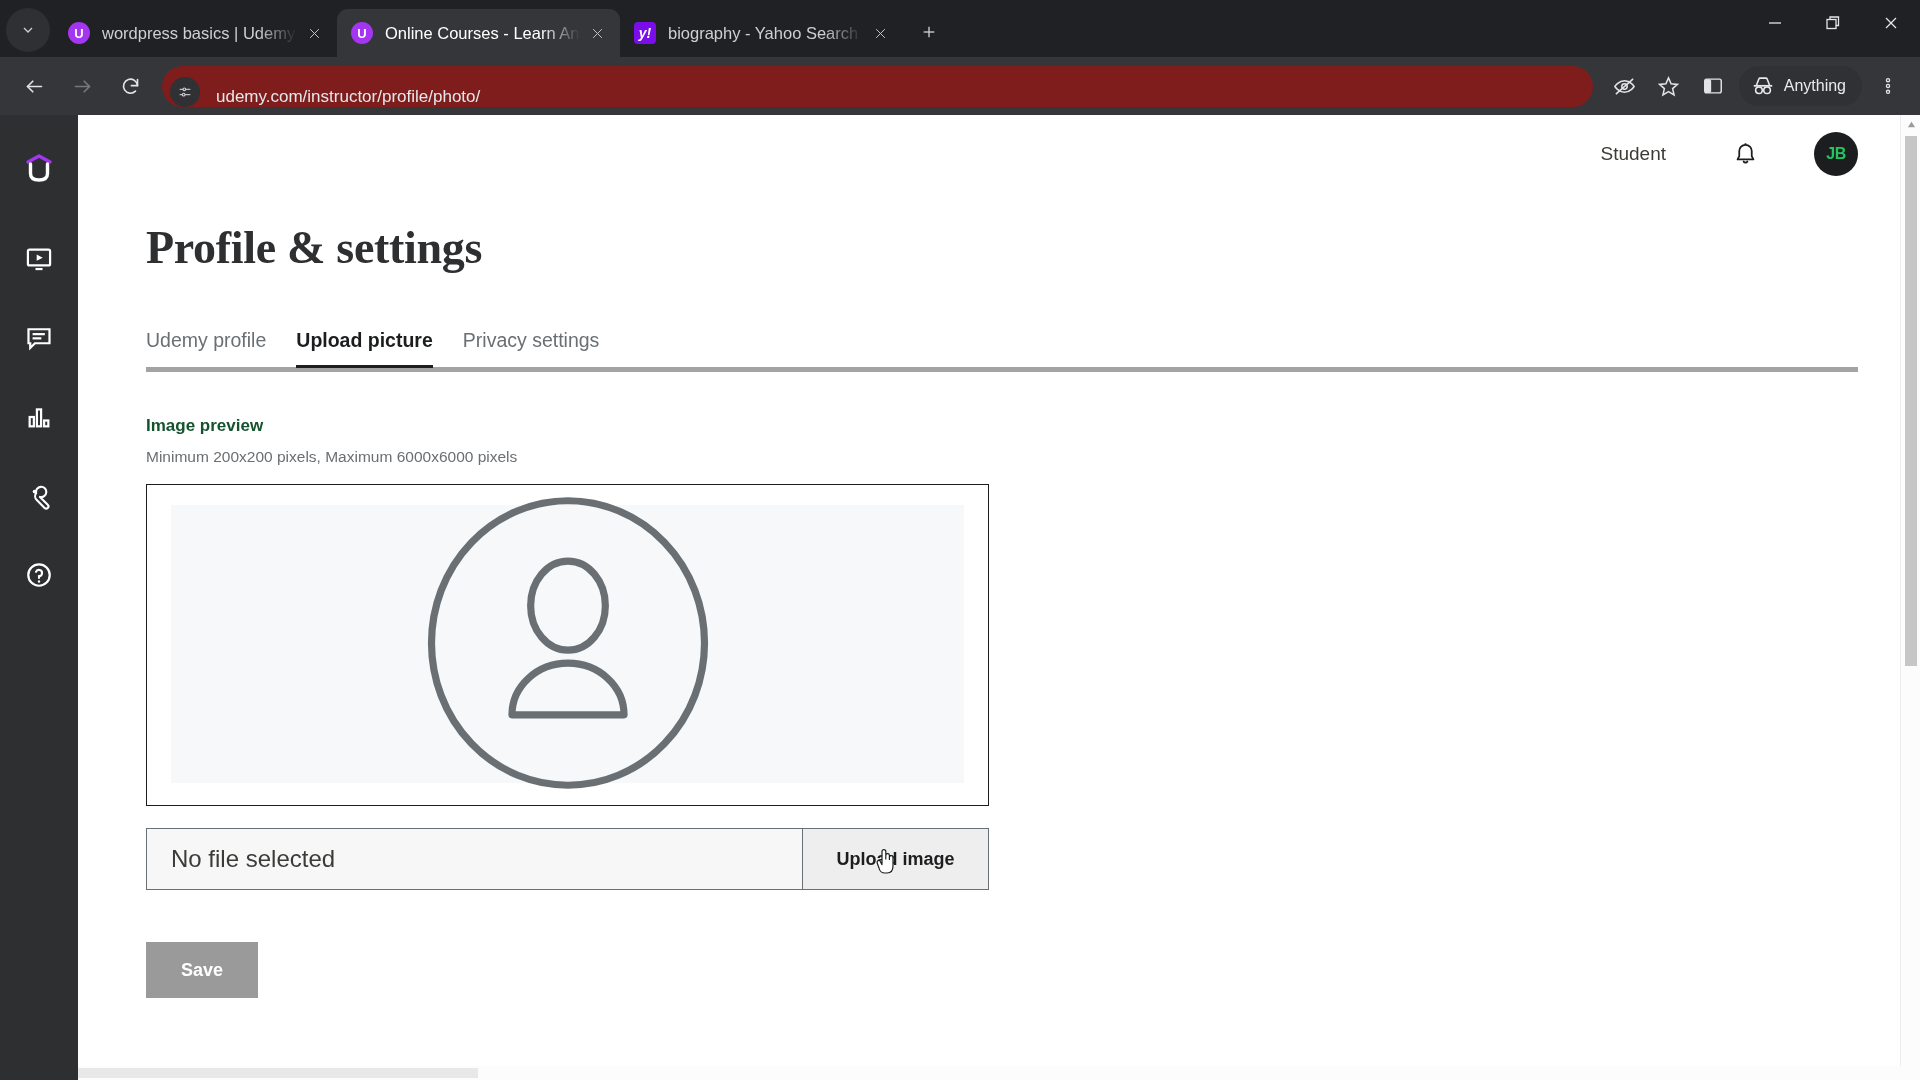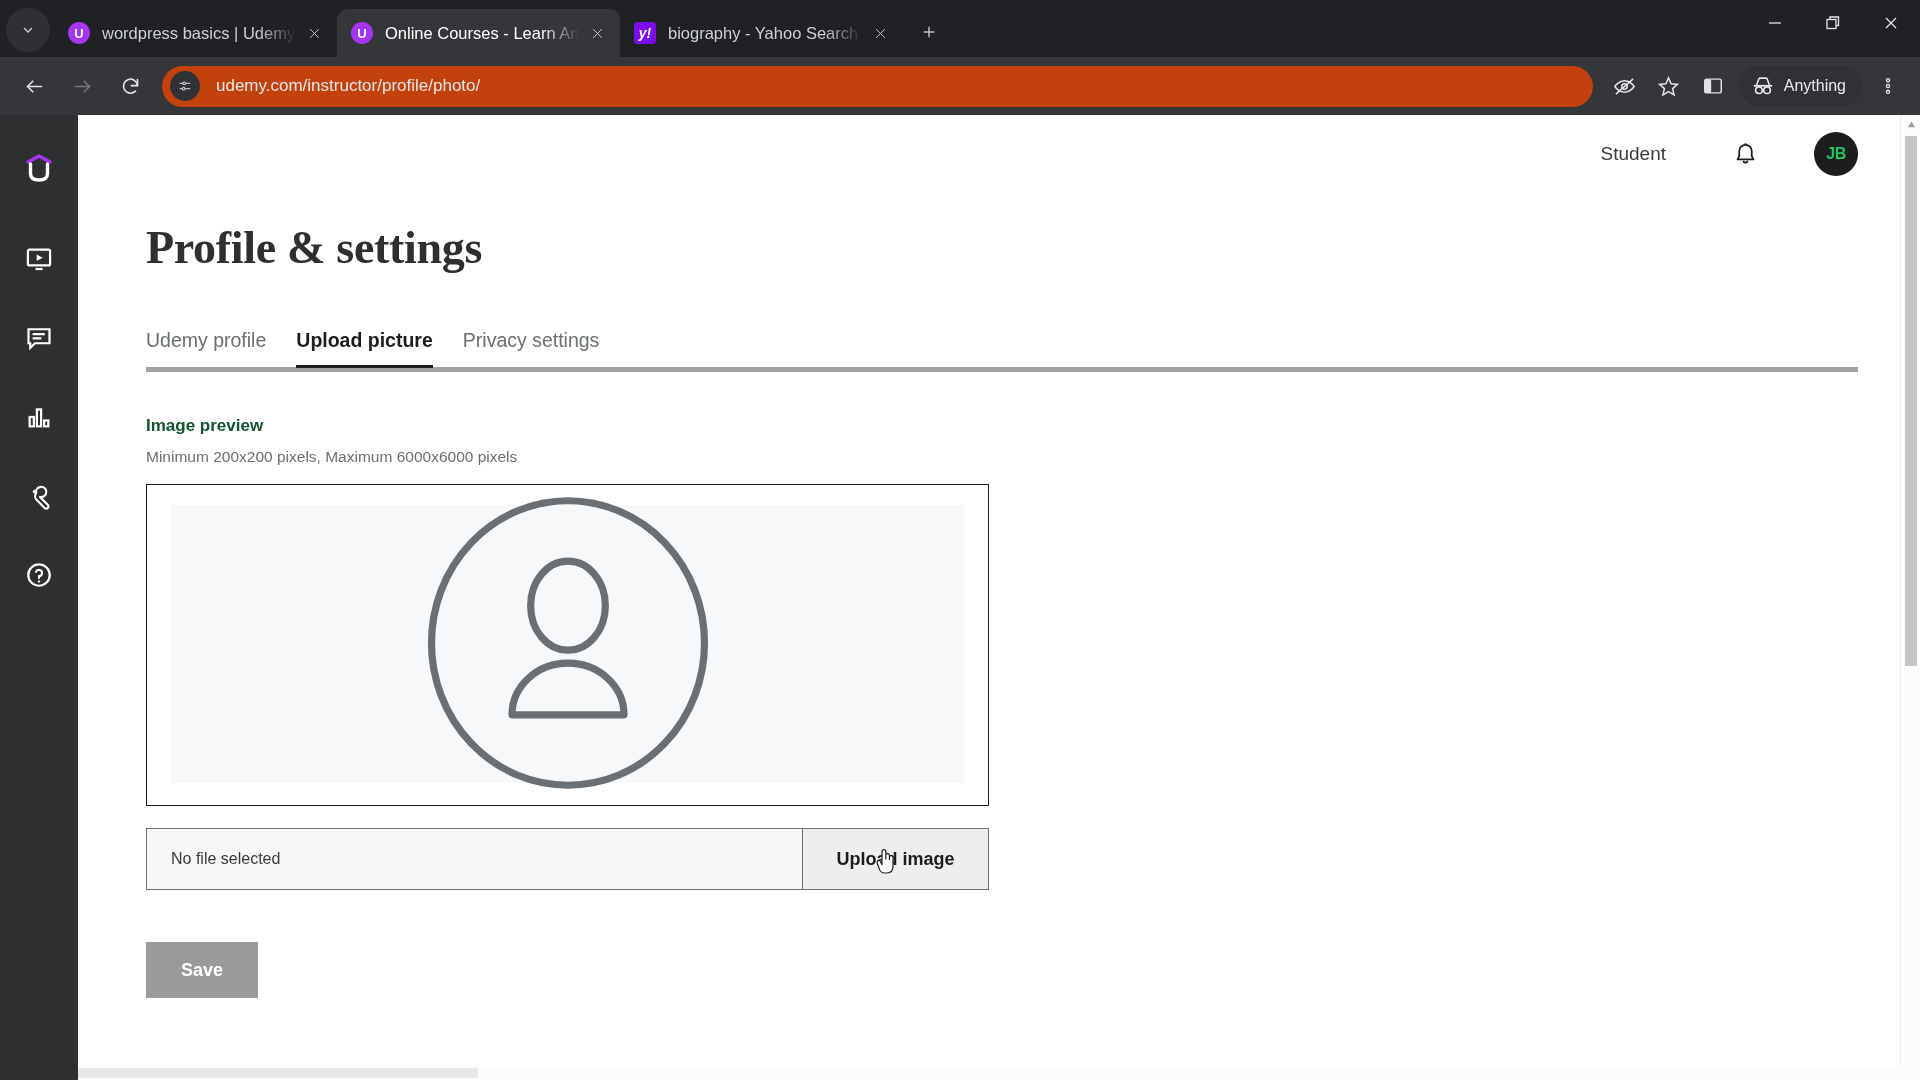--- a/index.html
+++ b/index.html
@@ -63,22 +63,22 @@
     height: 58px; flex: 0 0 58px; background: #35363a; display: flex; align-items: center;
     padding: 0 10px;
   }
   .nav-btn { width: 42px; height: 42px; margin: 0 3px; border-radius: 50%; display: flex;
              align-items: center; justify-content: center; }
   .nav-btn svg { width: 21px; height: 21px; fill: none; stroke: #e1e3e6; stroke-width: 1.9;
                  stroke-linecap: round; stroke-linejoin: round; }
   .nav-btn.disabled svg { stroke: #76787c; }
 
   .omnibox {
-    flex: 1 1 auto; height: 41px; background: #c2410c; border-radius: 21px;
-    display: flex; align-items: center; margin: 0 10px 0 8px; padding: 0 6px 0 6px;
+    flex: 1 1 auto; height: 41px; background: #7f1d1d; border-radius: 21px;
+    display: flex; align-items: flex-end; margin: 0 10px 0 8px; padding: 0 6px 0 6px;
     min-width: 0;
   }
   .omni-icon { width: 30px; height: 30px; border-radius: 50%; background: #2f3134;
                display: flex; align-items: center; justify-content: center; flex: 0 0 30px; margin-left:2px;}
   .omni-icon svg { width: 16px; height: 16px; stroke: #d3d5d9; fill: none; stroke-width: 1.6; }
   .omni-url { margin-left: 16px; font-size: 17px; color: #e5e7ea; white-space: nowrap; }
 
   .tb-icon { width: 40px; height: 40px; display: flex; align-items: center; justify-content: center;
              margin: 0 2px; border-radius: 50%; }
   .tb-icon svg { fill: none; stroke: #e1e3e6; stroke-width: 1.6; }
@@ -141,21 +141,21 @@
     background: #f7f8fa;
   }
   .avatar-ph { position: relative; z-index: 2; }
   .avatar-ph svg { width: 288px; height: 296px; }
 
   .file-row {
     margin-top: 22px; width: 843px; height: 62px; border: 1px solid #6a6f73;
     display: flex; background: #f7f7f8; overflow: hidden;
   }
   .file-name { flex: 1 1 auto; display: flex; align-items: center; padding-left: 24px;
-               font-size: 16px; color: #3c3b37; }
+               font-size: 24px; color: #3c3b37; }
   .upload-btn {
     width: 186px; flex: 0 0 186px; border-left: 1px solid #6a6f73; background: #eeeeef;
     display: flex; align-items: center; justify-content: center;
     font-size: 18px; font-weight: 700; color: #1c1d1f; position: relative;
   }
   .cursor-hand { position: absolute; left: 72px; top: 18px; width: 20px; height: 30px; }
 
   .save-btn {
     margin-top: 52px; width: 112px; height: 56px; background: #9a9a9a; color: #fff;
     font-size: 18px; font-weight: 700; border: none; display: flex; align-items: center;

